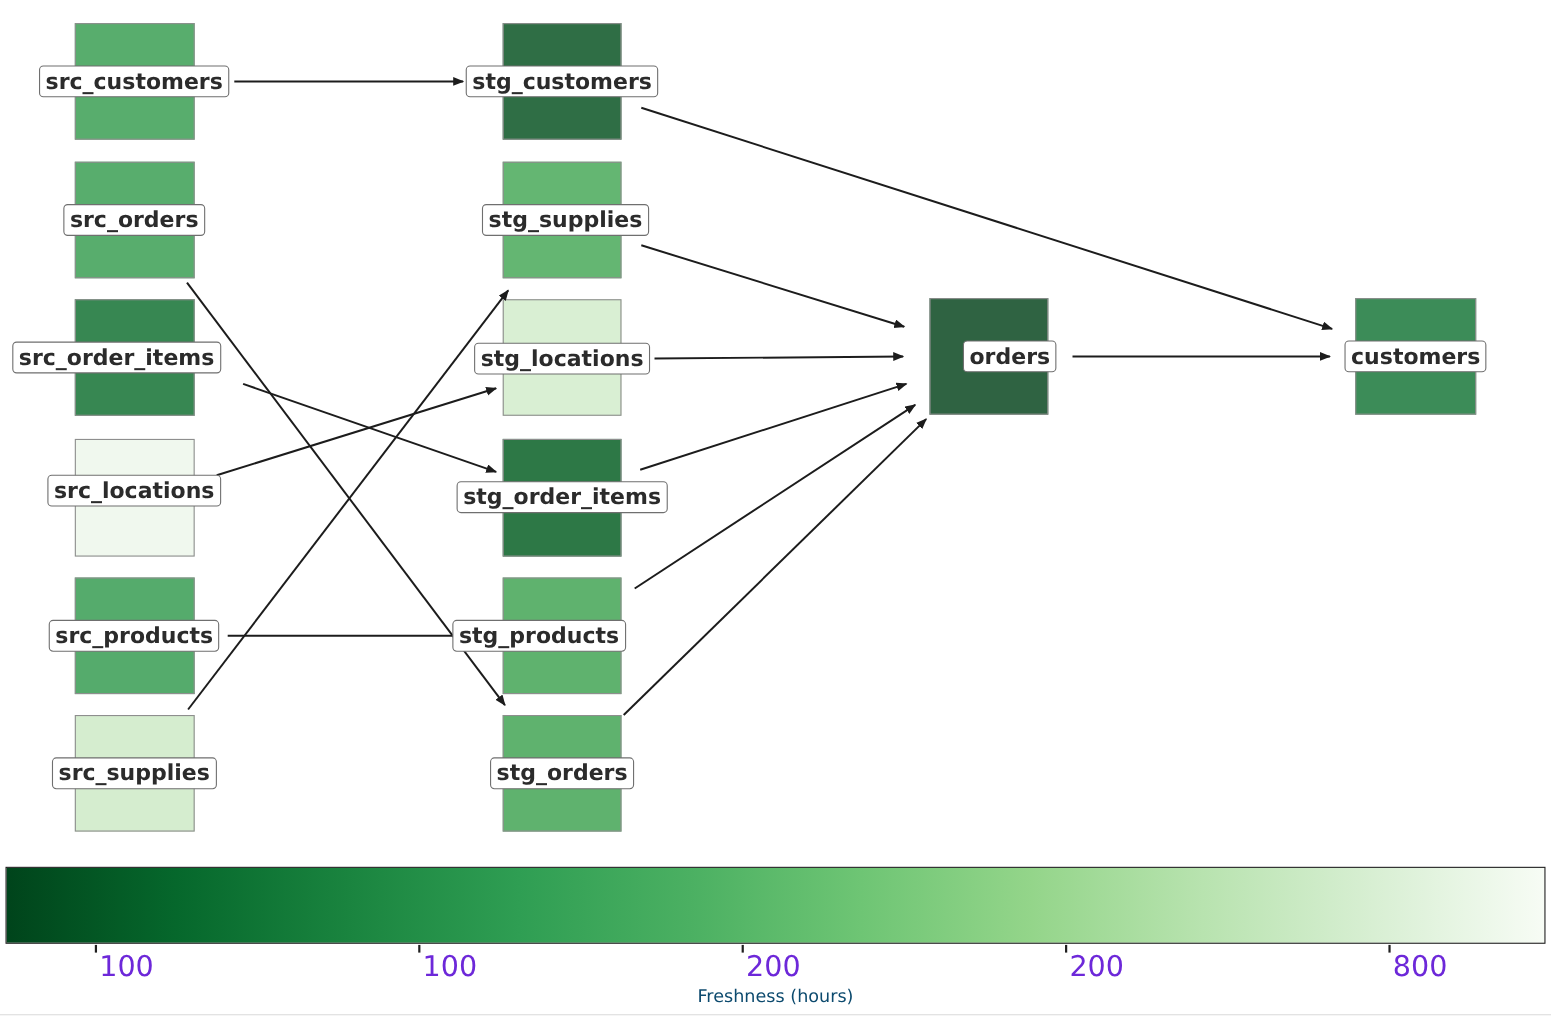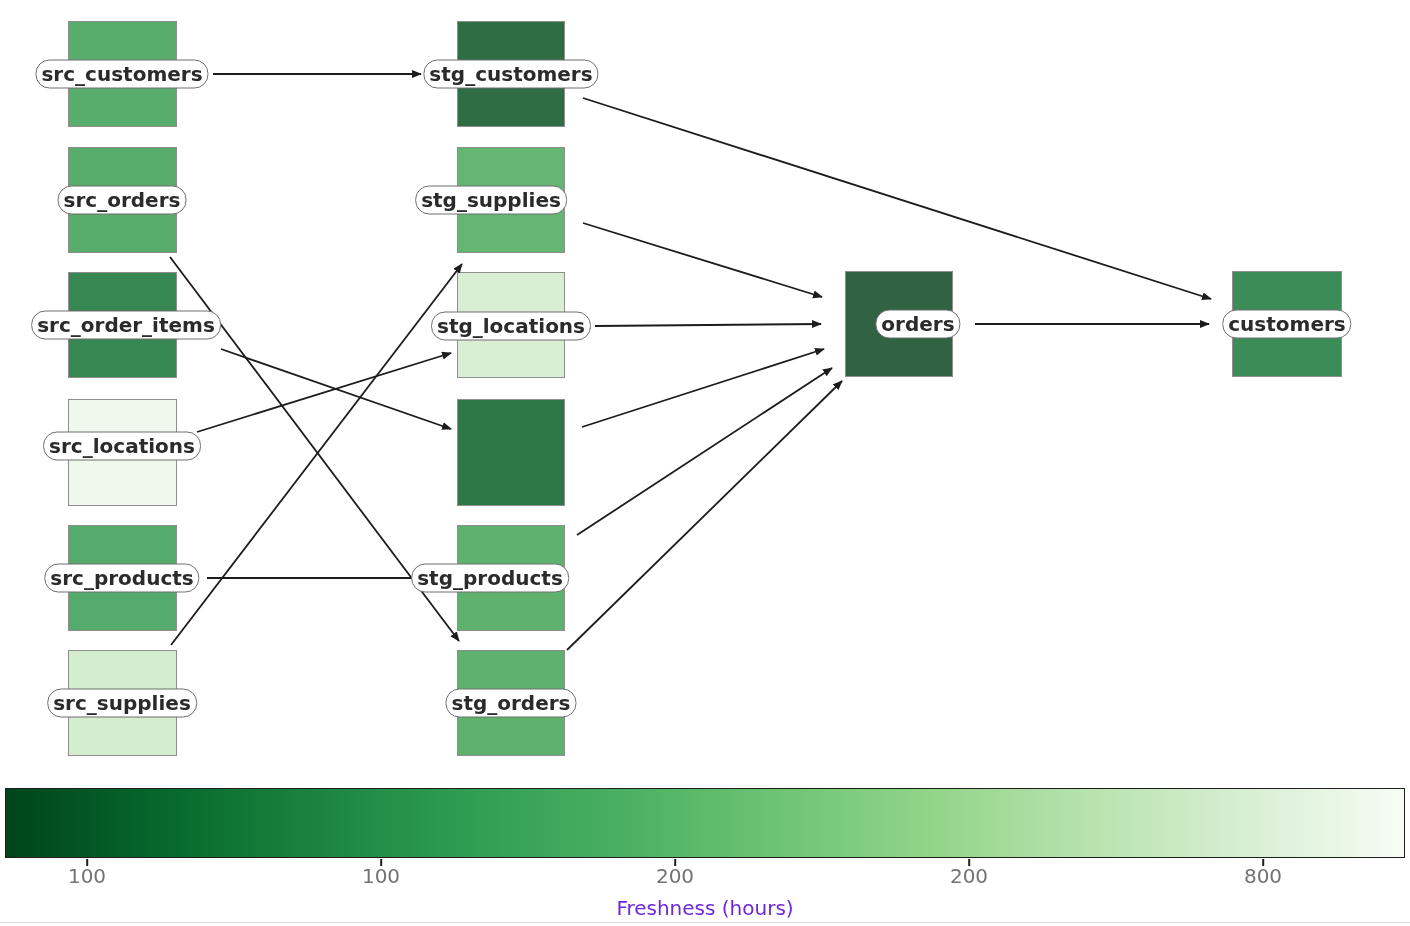--- a/index.html
+++ b/index.html
@@ -6,39 +6,39 @@
   #canvas{
     position:relative;width:1410px;height:926px;background:#ffffff;
     font-family:"DejaVu Sans","Liberation Sans",sans-serif;overflow:hidden;
   }
   .node{
     position:absolute;border:1.6px solid #8e8e8e;box-sizing:border-box;z-index:1;
   }
   .edges{position:absolute;left:0;top:0;z-index:2;}
   .nlabel{
     position:absolute;transform:translate(-50%,-50%);z-index:3;
-    background:#ffffff;border:1.6px solid #6f6f6f;border-radius:14px;
+    background:#ffffff;border:1.6px solid #6f6f6f;border-radius:4px;
     padding:0 5px;font-weight:bold;font-size:20px;color:#2b2b2b;
     white-space:nowrap;line-height:27px;
   }
   .colorbar{
     position:absolute;left:5px;top:788px;width:1400px;height:70px;
     border:1.3px solid #1f1f1f;box-sizing:border-box;z-index:1;
   }
   .tickmark{
     position:absolute;width:1.6px;height:7px;background:#1f1f1f;top:859px;z-index:1;
     transform:translateX(-50%);
   }
   .ticklab{
     position:absolute;top:864px;transform:translateX(-50%);
-    font-size:20px;color:#737373;z-index:1;
+    font-size:26px;color:#6d28d9;z-index:1;margin-left:28px;
   }
   .xlabel{
     position:absolute;top:896px;left:705px;transform:translateX(-50%);
-    font-size:20px;color:#6d28d9;z-index:1;
+    font-size:16px;color:#0c4a6e;z-index:1;
   }
   .bottom-rule{
     position:absolute;left:0;top:922px;width:1410px;height:1px;background:#dcdcdc;
   }
 </style>
 </head>
 <body>
 
 <div id="canvas">
 
@@ -77,28 +77,29 @@
       <line x1="595" y1="326" x2="821" y2="324" marker-end="url(#arrow)"></line>
       <line x1="582" y1="427" x2="824" y2="349" marker-end="url(#arrow)"></line>
       <line x1="577" y1="535" x2="832" y2="368" marker-end="url(#arrow)"></line>
       <line x1="567" y1="650" x2="842" y2="381" marker-end="url(#arrow)"></line>
       <line x1="975" y1="324" x2="1209" y2="324" marker-end="url(#arrow)"></line>
     </g>
   </svg>
 
   <div class="nlabel" style="left:122px;top:74px">src_customers</div>
   <div class="nlabel" style="left:122px;top:200px">src_orders</div>
-  <div class="nlabel" style="left:126px;top:325px">src_order_items</div>
+  <div class="nlabel" style="left:106px;top:325px">src_order_items</div>
   <div class="nlabel" style="left:122px;top:446px">src_locations</div>
   <div class="nlabel" style="left:122px;top:578px">src_products</div>
   <div class="nlabel" style="left:122px;top:703px">src_supplies</div>
 
   <div class="nlabel" style="left:511px;top:74px">stg_customers</div>
-  <div class="nlabel" style="left:491px;top:200px">stg_supplies</div>
+  <div class="nlabel" style="left:514px;top:200px">stg_supplies</div>
   <div class="nlabel" style="left:511px;top:326px">stg_locations</div>
+  <div class="nlabel" style="left:511px;top:452px">stg_order_items</div>
   <div class="nlabel" style="left:490px;top:578px">stg_products</div>
   <div class="nlabel" style="left:511px;top:703px">stg_orders</div>
 
   <div class="nlabel" style="left:918px;top:324px">orders</div>
   <div class="nlabel" style="left:1287px;top:324px">customers</div>
 
   <div class="colorbar" style="background: linear-gradient(to right, rgb(0, 68, 27), rgb(6, 104, 44), rgb(26, 132, 63), rgb(47, 158, 83), rgb(75, 176, 98), rgb(110, 197, 116), rgb(148, 213, 138), rgb(184, 227, 175), rgb(216, 239, 211), rgb(247, 252, 245));"></div>
 
   <div class="tickmark" style="left:87px"></div>
   <div class="tickmark" style="left:381px"></div>

